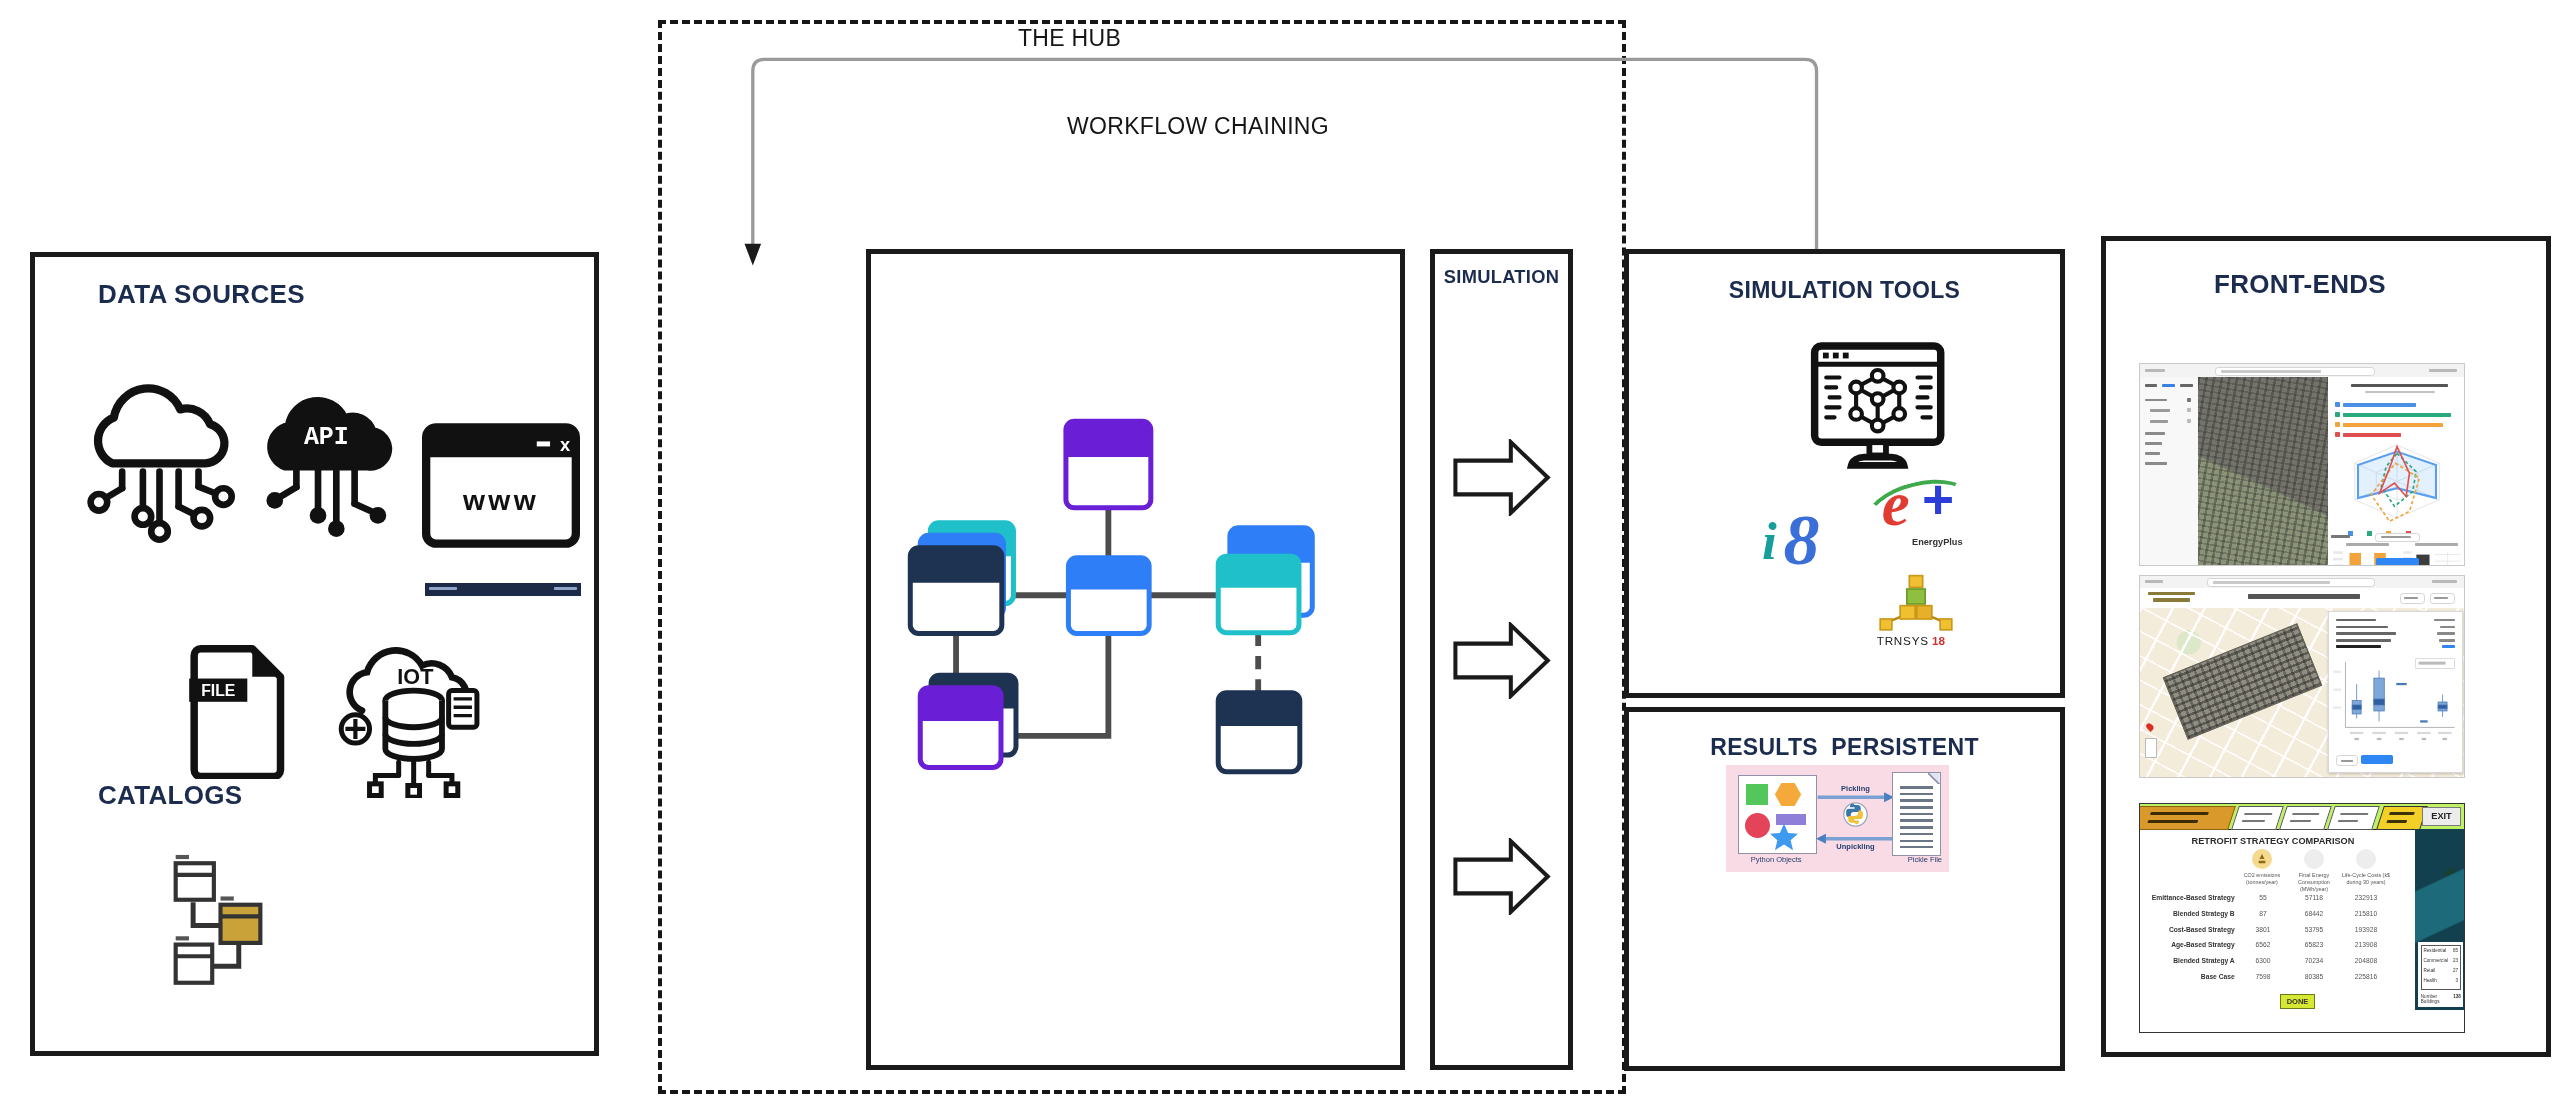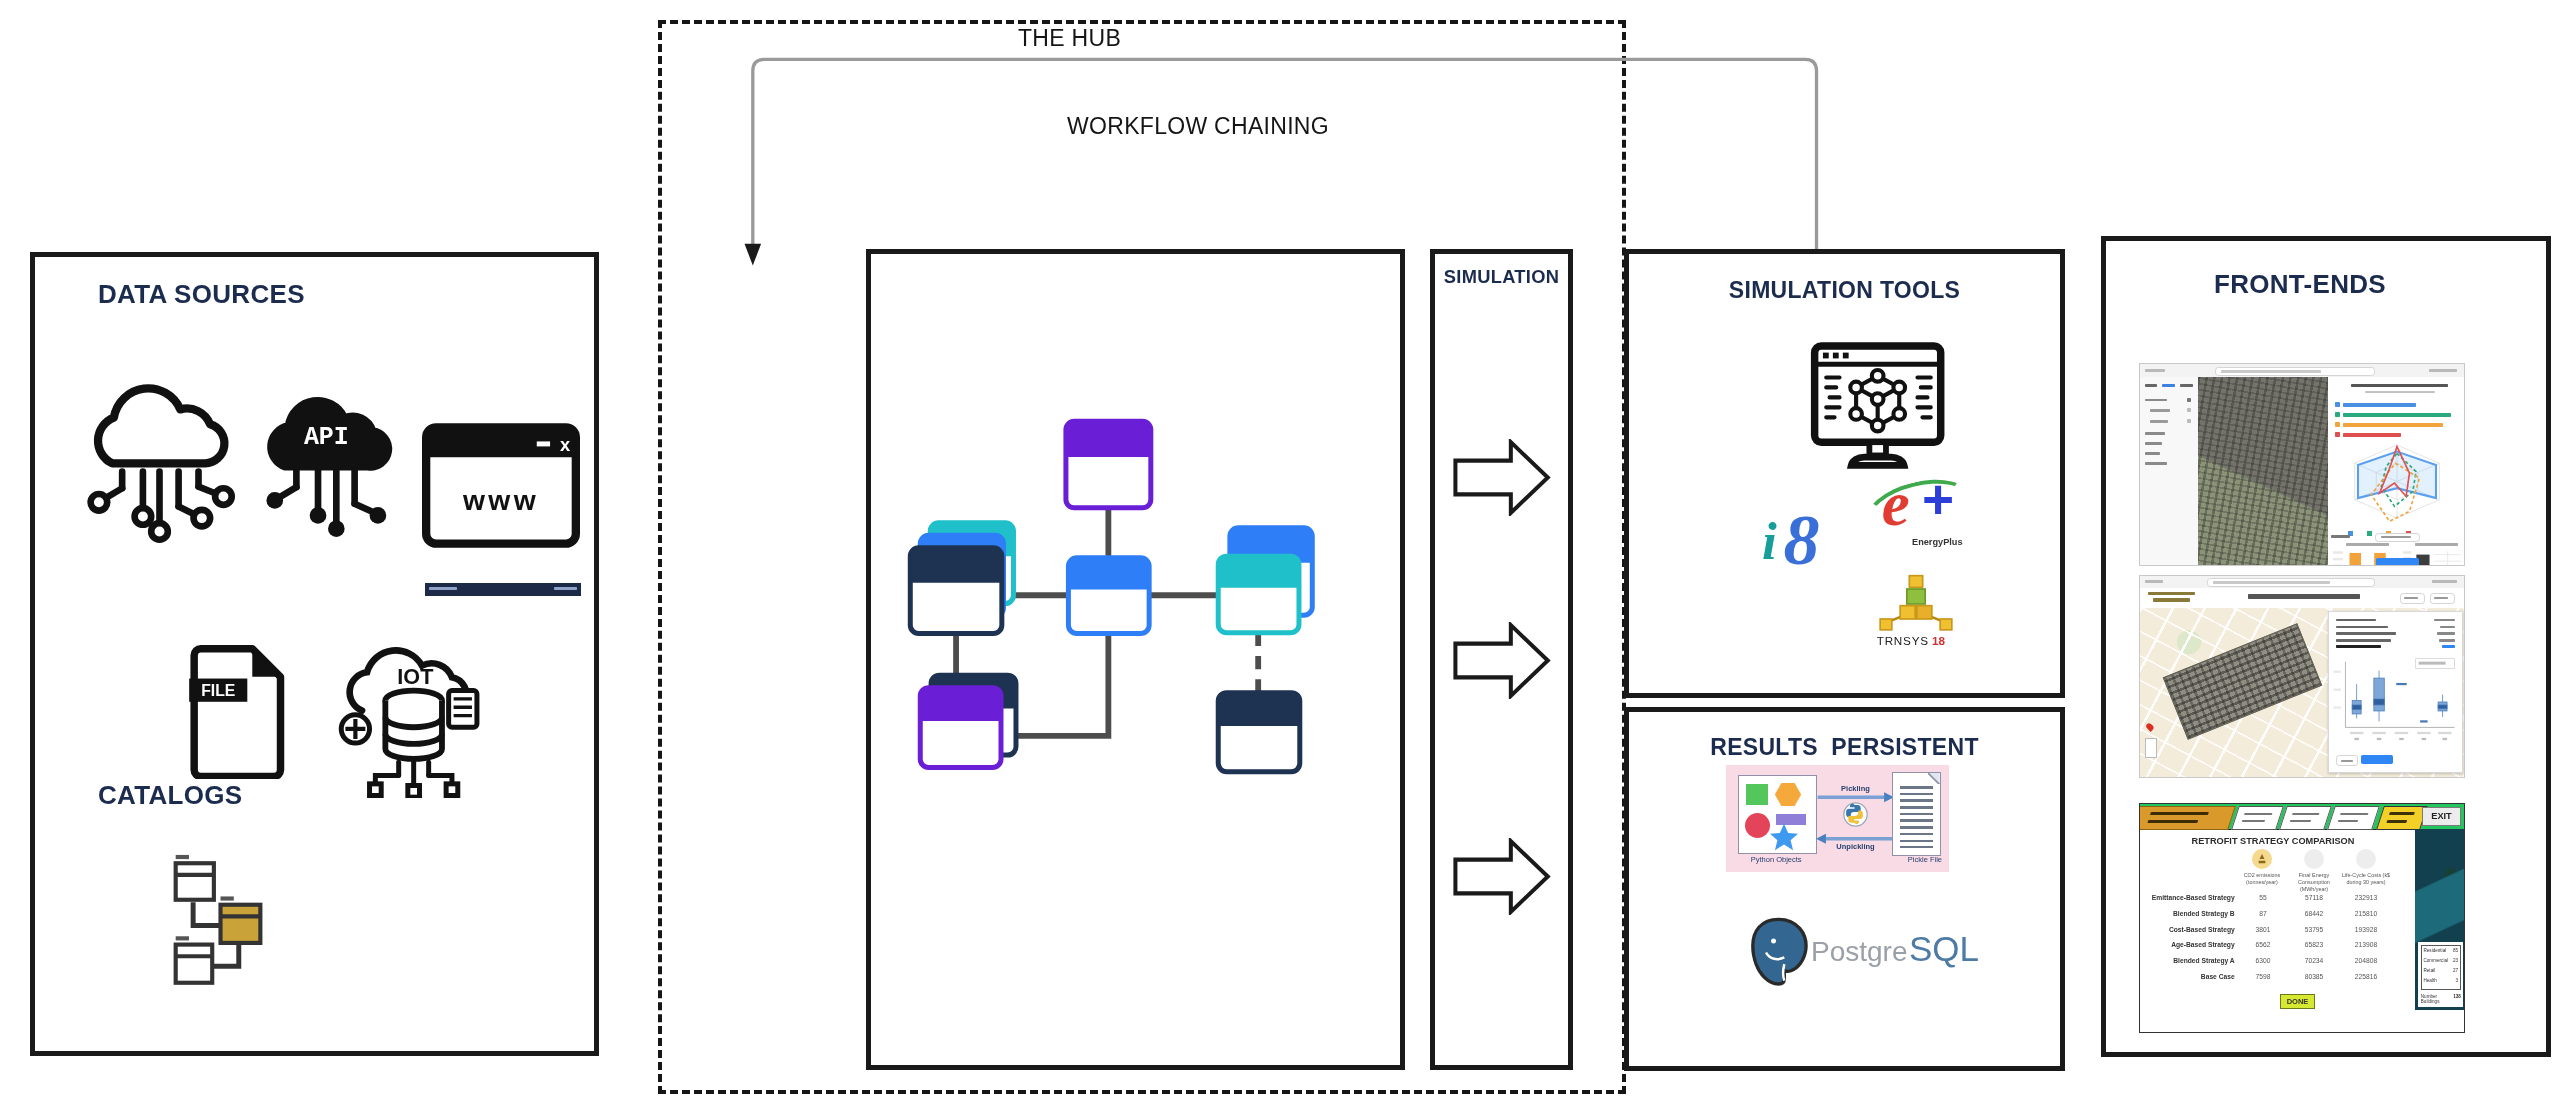--- a/index.html
+++ b/index.html
@@ -313,30 +313,20 @@
       <div class="abs" style="left:166px;top:6.7px;width:47px;height:82px;background:#fff;border:1.7px solid #9090a8;overflow:hidden;">
         <svg class="abs" style="right:0;top:0;" width="11.7" height="11.7" viewBox="0 0 14 14">
             <polygon points="0,0 14,14 14,0" fill="#dfe6f2"></polygon>
             <line x1="0" y1="0" x2="14" y2="14" stroke="#9090a8" stroke-width="2"></line>
           </svg>
         <div class="abs" style="left:6.7px;top:13.3px;width:33px;height:62px;background:repeating-linear-gradient(180deg,#6b7689 0 2.5px,transparent 2.5px 6.7px);"></div>
       </div>
       <div class="tinytxt" style="left:163px;top:90px;width:53px;text-align:right;font-size:7.5px;color:#27406e;">Pickle File</div>
     </div>
 
-    <div class="abs" style="left:117px;top:204px;width:233px;height:83px;">
-      <svg width="65" height="73" viewBox="0 0 78 88">
-        <path d="M39,4 C18,4 8,18 8,36 c0,16 6,30 14,38 c5,5 12,8 17,8 c4,0 7,-2 7,-6 v-10 c2,1 5,1 8,0 c8,-3 16,-12 18,-26 C74,22 62,4 39,4 Z" fill="#336791" stroke="#2a2a2a" stroke-width="4" stroke-linejoin="round"></path>
-        <path d="M30,30 c0,-4 6,-4 6,0 c0,2 -1,3 -3,3 s-3,-1 -3,-3 Z" fill="#fff"></path>
-        <path d="M46,58 c-2,8 -2,14 0,20" stroke="#fff" stroke-width="3" fill="none"></path>
-        <path d="M24,44 c4,8 14,10 22,6" stroke="#fff" stroke-width="3" fill="none"></path>
-      </svg>
-      <span class="abs" style="left:65px;top:20px;font-size:28px;color:#9aa0a8;">Postgre</span>
-      <span class="abs" style="left:163px;top:13.3px;font-size:35px;color:#4d7ba6;">SQL</span>
-    </div>
   </div>
 
   <div class="box" style="left:2101px;top:236px;width:450px;height:821px;">
     <div class="sec-title" style="left:108px;top:28px;font-size:26px;">FRONT-ENDS</div>
 
     <div class="shot" style="left:33px;top:122px;width:326px;height:203px;">
       <div class="chrome">
         <div class="bar" style="left:5px;top:5px;width:20px;height:3.3px;background:#b9b9b9;"></div>
         <div class="pill" style="left:75px;top:2.5px;width:158px;height:7.5px;">
             <div class="bar" style="left:5px;top:2.5px;width:100px;height:2.5px;background:#c9c9c9;"></div>
@@ -504,21 +494,21 @@
           <div class="pill" style="left:6.7px;top:143px;width:20px;height:9.2px;">
               <div class="bar" style="left:4.2px;top:3.3px;width:11.7px;height:2.5px;background:#999;"></div>
             </div>
           <div class="abs" style="left:32px;top:143px;width:32px;height:9.2px;background:#2f86f5;border-radius:1.7px;"></div>
         </div>
       </div>
     </div>
 
     <div class="shot" style="left:33px;top:562px;width:326px;height:230px;border:0.8px solid #333;">
 
-      <div class="abs" style="left:0;top:0;width:326px;height:25px;background:#22c55e;border-bottom:1.7px solid #222;">
+      <div class="abs" style="left:0;top:0;width:326px;height:25px;background:#bef264;border-bottom:1.7px solid #222;">
         <div class="abs skew" style="left:-6.7px;top:1.7px;width:97px;height:21.6px;background:#d99a2b;border:0.8px solid #8a6410;">
           <div class="bar" style="left:15px;top:5px;width:58px;height:3.3px;background:#3c2c06;"></div>
           <div class="bar" style="left:15px;top:12.5px;width:50px;height:3.3px;background:#3c2c06;"></div>
         </div>
         <div class="abs skew" style="left:95px;top:1.7px;width:43px;height:21.6px;background:#fff;border:0.8px solid #555;">
             <div class="bar" style="left:6.7px;top:5.8px;width:28px;height:2.5px;background:#777;"></div>
             <div class="bar" style="left:6.7px;top:12.5px;width:23px;height:2.5px;background:#777;"></div>
           </div>
         <div class="abs skew" style="left:143px;top:1.7px;width:43px;height:21.6px;background:#fff;border:0.8px solid #555;">
             <div class="bar" style="left:6.7px;top:5.8px;width:27px;height:2.5px;background:#777;"></div>

